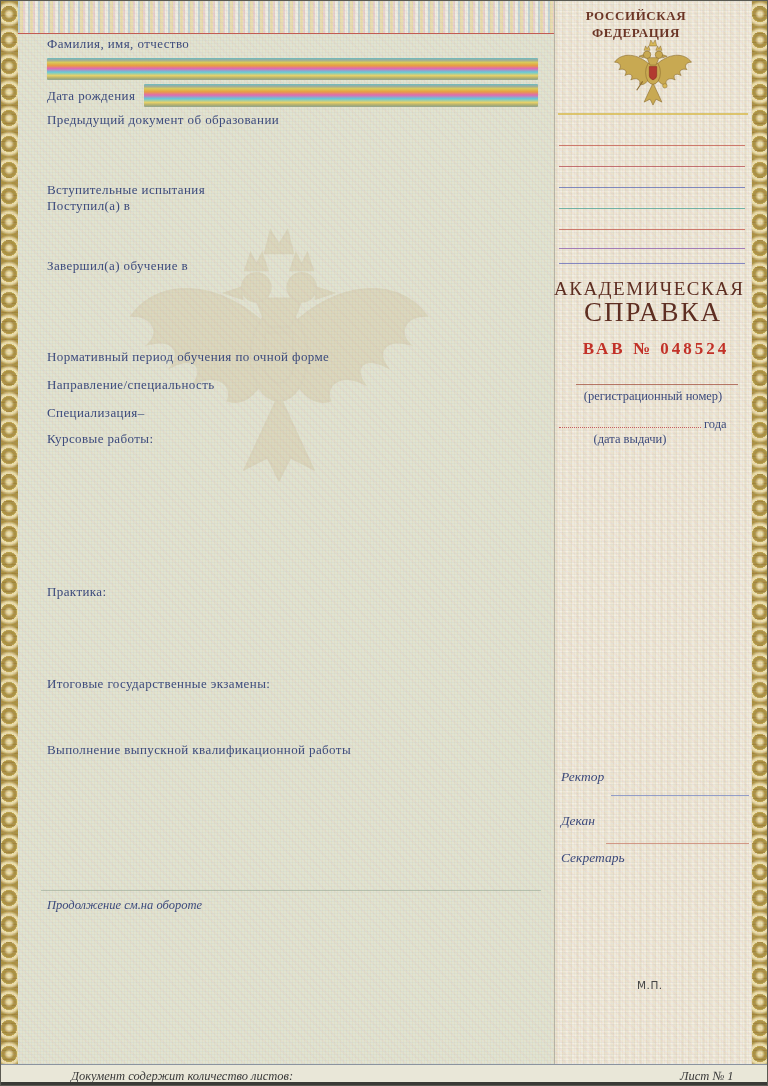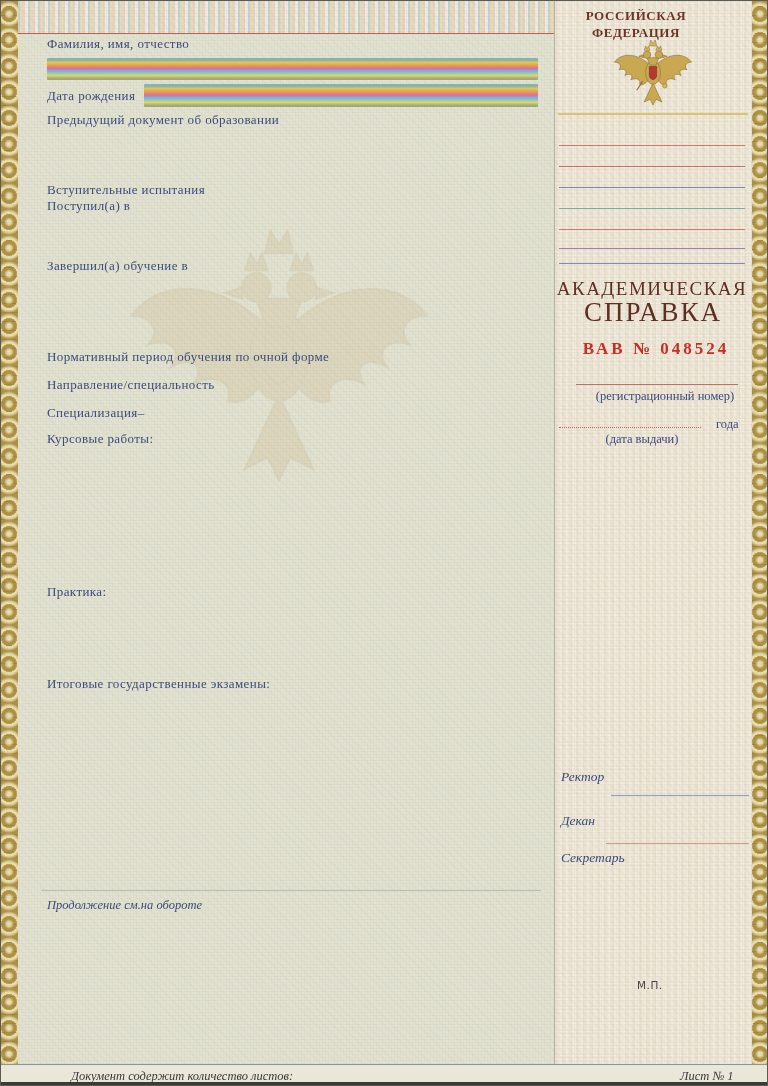--- a/index.html
+++ b/index.html
@@ -77,34 +77,34 @@
   }
   .country{
     position:absolute;left:553px;top:6px;width:164px;text-align:center;
     font-weight:bold;font-size:13px;color:var(--country_maroon);
     letter-spacing:0.6px;line-height:17px;
   }
   .emblem{position:absolute;left:604px;top:36px;width:96px;height:74px;}
   .gold-rule{position:absolute;left:557px;top:112px;width:190px;height:2px;background:#d8bc52;opacity:.8;}
   .ruled-line{position:absolute;left:558px;width:186px;height:1px;opacity:.75;}
   .doc-title1{
-    position:absolute;left:553px;top:277px;width:196px;text-align:center;
+    position:absolute;left:553px;top:277px;width:178px;text-align:center;
     font-size:19px;color:var(--title_maroon);letter-spacing:1.5px;font-weight:500;
   }
   .doc-title2{
     position:absolute;left:553px;top:296px;width:198px;text-align:center;
     font-size:27px;color:var(--title_maroon);letter-spacing:2px;font-weight:500;
   }
   .serial{
     position:absolute;left:553px;top:338px;width:204px;text-align:center;
     font-size:17px;color:var(--serial_red);letter-spacing:3px;font-weight:bold;
   }
   .reg-line{position:absolute;left:575px;top:383px;width:162px;height:1px;background:#a85a48;opacity:.8;}
   .caption{
-    position:absolute;font-size:12.5px;color:var(--label_text);text-align:center;white-space:nowrap;padding-left:12px;
+    position:absolute;font-size:12.5px;color:var(--label_text);text-align:center;white-space:nowrap;
   }
   .dotted-line{position:absolute;left:558px;top:426px;width:142px;border-bottom:1px dotted #c04040;opacity:.8;}
   .sig-label{
     position:absolute;left:560px;font-size:13.5px;font-style:italic;color:var(--label_text);
   }
   .sig-line{position:absolute;height:1px;opacity:.85;}
   .seal{
     position:absolute;left:636px;top:978px;font-family:"DejaVu Sans",sans-serif;
     font-size:10.5px;color:#444;letter-spacing:0.5px;
   }
@@ -164,20 +164,21 @@
   <div class="lbl" style="left:46px;top:111px;">Предыдущий документ об образовании</div>
   <div class="lbl" style="left:46px;top:181px;">Вступительные испытания</div>
   <div class="lbl" style="left:46px;top:197px;">Поступил(а) в</div>
   <div class="lbl" style="left:46px;top:257px;">Завершил(а) обучение в</div>
   <div class="lbl" style="left:46px;top:348px;">Нормативный период обучения по очной форме</div>
   <div class="lbl" style="left:46px;top:376px;">Направление/специальность</div>
   <div class="lbl" style="left:46px;top:404px;">Специализация–</div>
   <div class="lbl" style="left:46px;top:430px;">Курсовые работы:</div>
   <div class="lbl" style="left:46px;top:583px;">Практика:</div>
   <div class="lbl" style="left:46px;top:675px;">Итоговые государственные экзамены:</div>
+  <div class="lbl" style="left:46px;top:741px;">Выполнение выпускной квалификационной работы</div>
   <div class="cont-line"></div>
   <div class="continuation">Продолжение см.на обороте</div>
 
   <div class="country">
     <div>РОССИЙСКАЯ</div>
     <div>ФЕДЕРАЦИЯ</div>
   </div>
 
   <svg class="emblem" viewBox="0 0 120 100">
     <path class="eagle-fill" d="M56,38 C40,22 18,20 8,34 C16,34 18,40 14,44 C22,42 26,46 22,52 C30,48 34,52 30,58 C38,54 44,58 42,64 C48,66 54,60 56,52 Z"></path>

